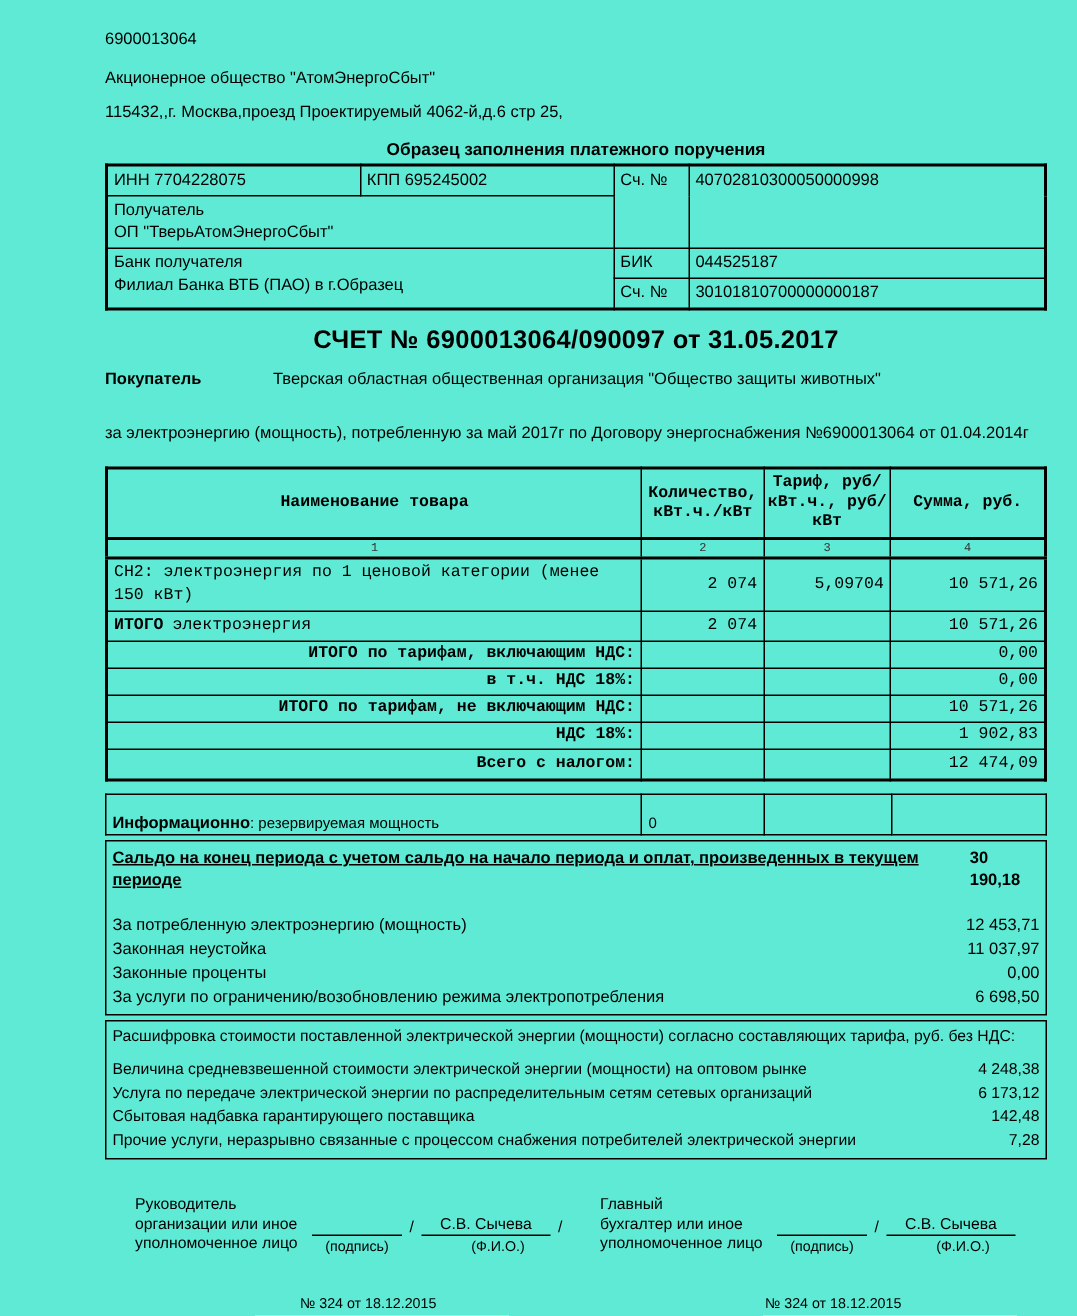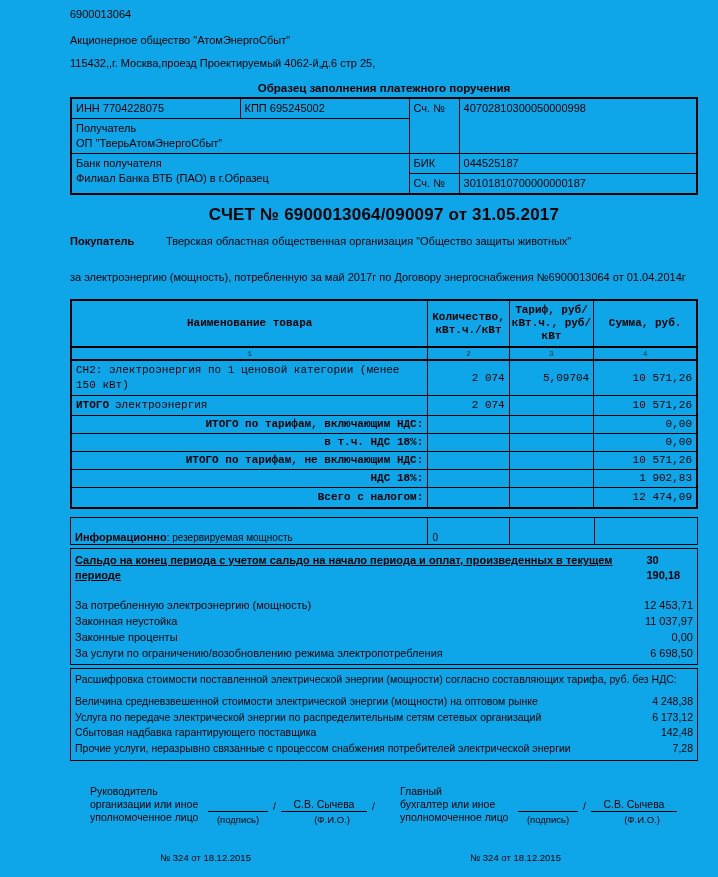--- a/index.html
+++ b/index.html
@@ -1,31 +1,31 @@
 <!DOCTYPE html>
 <html><head>
 <meta charset="utf-8">
 <style>
   html,body{margin:0;padding:0;background:#fff;}
   body{width:718px;height:877px;overflow:hidden;}
-  .page{box-sizing:border-box;width:718px;height:877px;background:#0ea5e9;
-        padding:6px 20px 0 70px;color:#000;
+  .page{box-sizing:border-box;width:718px;height:877px;background:#5eead4;
+        padding:18px 20px 0 70px;color:#000;
         font-family:"Liberation Sans","DejaVu Sans",sans-serif;font-size:11px;}
   .acc-id{padding-top:2px;}
   .org{margin-top:14px;}
   .addr{margin-top:11px;}
   .sample-title{text-align:center;font-weight:bold;margin-top:13px;margin-bottom:3px;font-size:11.5px;}
 
   table{width:100%;border-collapse:collapse;table-layout:fixed;}
   .bank{border:2px solid #000;}
   .bank td{border:1px solid #000;padding:2px 4px;vertical-align:top;line-height:15px;}
   .bank .h1{height:20px;} .bank .h2{height:34px;} .bank .h3{height:19px;} .bank .h4{height:19px;}
 
   .invoice-title{text-align:center;font-weight:bold;font-size:17px;margin-top:10px;letter-spacing:.2px;}
-  .buyer{display:flex;margin-top:10px;}
+  .buyer{display:flex;margin-top:10px;gap:16px;}
   .buyer .bl{font-weight:bold;width:96px;flex:none;}
   .subject{margin-top:22px;line-height:16px;}
 
   .items{border:2px solid #000;margin-top:14px;font-family:Liberation Mono, monospace;}
   .items th,.items td{border:1px solid #000;padding:1px 4px;line-height:15px;}
   .items thead th{font-weight:bold;text-align:center;white-space:pre-line;
                   padding:3px 2px;line-height:13px;border-bottom:2px solid #000;}
   .items .nums td{font-size:8px;text-align:center;padding:0;line-height:11px;
                   color:#333;border-bottom:2px solid #000;}
   .items td.r{text-align:right;}
@@ -53,21 +53,21 @@
   .sig-top{display:flex;align-items:center;}
   .sig-role{width:118px;flex:none;white-space:pre-line;line-height:13px;margin-bottom:14px;}
   .sig-row1{display:flex;align-items:flex-end;}
   .sig-line{width:60px;border-bottom:1px solid #000;height:12px;flex:none;}
   .sl{padding:0 5px;flex:none;}
   .sig-name{width:86px;border-bottom:1px solid #000;text-align:center;padding-bottom:1px;flex:none;}
   .sig-row2{display:flex;font-size:9.5px;margin-top:2px;}
   .c1{width:60px;text-align:center;flex:none;}
   .csp{width:21px;flex:none;}
   .c2{width:86px;text-align:center;flex:none;}
-  .sig-order{font-size:9.5px;margin-top:14px;margin-left:70px;white-space:nowrap;}
+  .sig-order{font-size:9.5px;margin-top:14px;margin-left:110px;white-space:nowrap;}
 </style>
 </head>
 <body>
 
 <div class="page">
 
   <div class="acc-id">6900013064</div>
   <div class="org">Акционерное общество "АтомЭнергоСбыт"</div>
   <div class="addr">115432,,г. Москва,проезд Проектируемый 4062-й,д.6 стр 25,</div>
 

